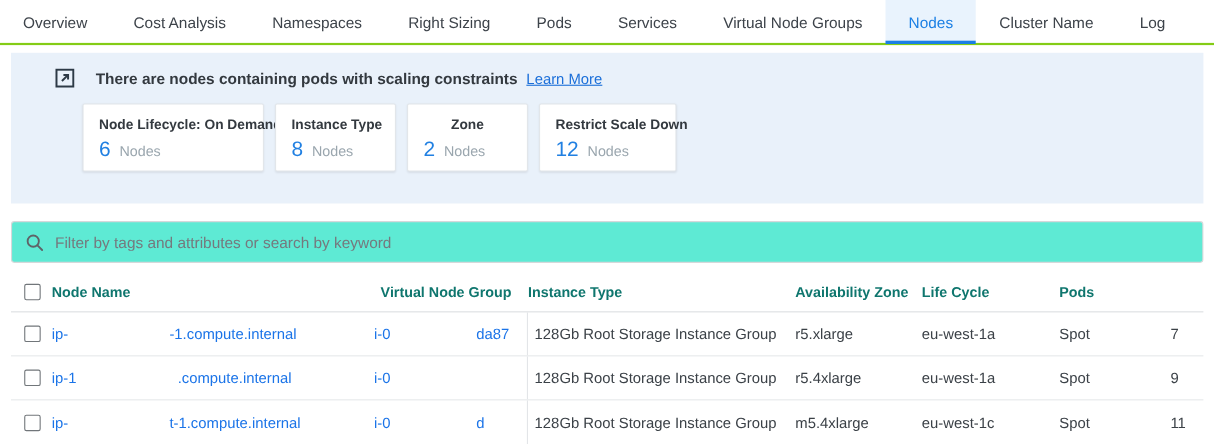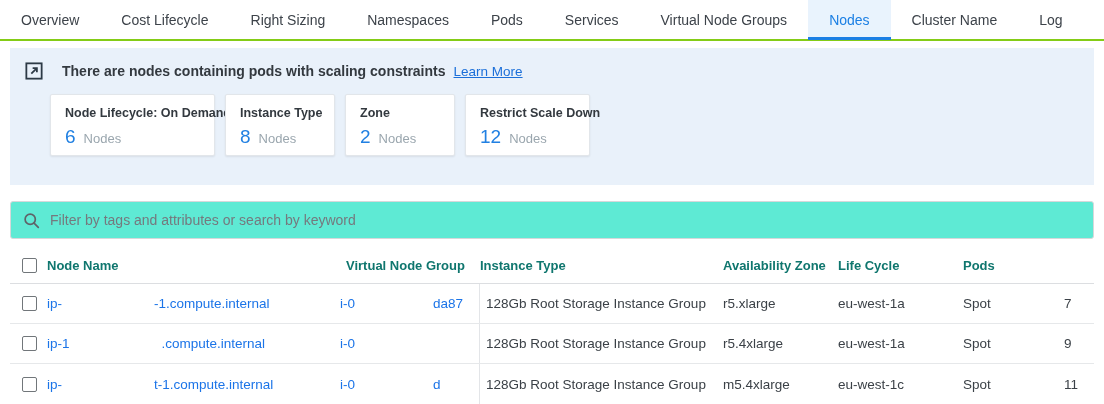--- a/index.html
+++ b/index.html
@@ -7,21 +7,21 @@
     font-family:"Liberation Sans", sans-serif; color:#3a4046; }
 
   
   .tabbar { display:flex; align-items:stretch; height:41px; border-bottom:2px solid #84cc16; }
   .tab { display:flex; align-items:center; padding:0 21px; font-size:14px; color:#3d434a;
     cursor:pointer; position:relative; white-space:nowrap; }
   .tab.active { color:#1b7fe4; background:#e9f3fd; }
   .tab.active::after { content:""; position:absolute; left:0; right:0; bottom:-1px; height:3px; background:#1b7fe4; }
 
   
-  .banner { margin:7px 10px 0 10px; height:137px; background:#e9f1fa; padding:14px 12px 0 5px; }
+  .banner { margin:7px 10px 0 10px; height:137px; background:#e9f1fa; padding:14px 12px 0 30px;text-align:center; }
   .banner-head { display:flex; align-items:center; }
   .banner-icon { width:18px; height:18px; margin-left:10px; flex:0 0 auto; }
   .banner-msg { margin-left:19px; font-size:14px; font-weight:600; color:#33393f; }
   .learn-more { margin-left:8px; font-size:13.5px; color:#1b6fd9; text-decoration:underline; cursor:pointer; }
   .cards { display:flex; gap:10px; margin:14px 0 0 35px; }
   .card { background:#ffffff; border:1px solid #e2e6ea; border-radius:2px;
     box-shadow:0 1px 2px rgba(0,0,0,.08); padding:11px 14px 12px 14px; height:62px; }
   .card-title { font-size:12.5px; font-weight:600; color:#33393f; white-space:nowrap; }
   .card-line { margin-top:6px; display:flex; align-items:baseline; gap:8px; }
   .card-count { font-size:19px; color:#2180e2; }
@@ -51,23 +51,23 @@
   .link { color:#1b74e8; cursor:pointer; }
   .redact-gap-name { display:inline-block; width:92px; }
   .redact-gap-id { display:inline-block; width:78px; }
   .namecell, .idcell { display:flex; align-items:center; }
 </style>
 </head>
 <body>
 
 <nav class="tabbar">
   <div class="tab">Overview</div>
-  <div class="tab">Cost Lifecycle</div>
+  <div class="tab">Cost Analysis</div>
+  <div class="tab">Namespaces</div>
   <div class="tab">Right Sizing</div>
-  <div class="tab">Namespaces</div>
   <div class="tab">Pods</div>
   <div class="tab">Services</div>
   <div class="tab">Virtual Node Groups</div>
   <div class="tab active">Nodes</div>
   <div class="tab">Cluster Name</div>
   <div class="tab">Log</div>
 </nav>
 
 <section class="banner">
   <div class="banner-head">

